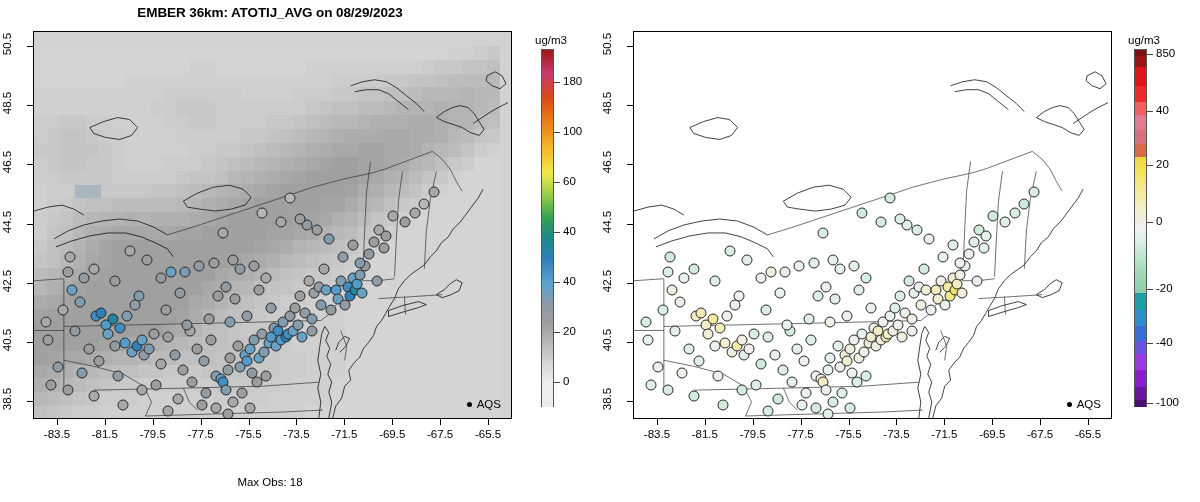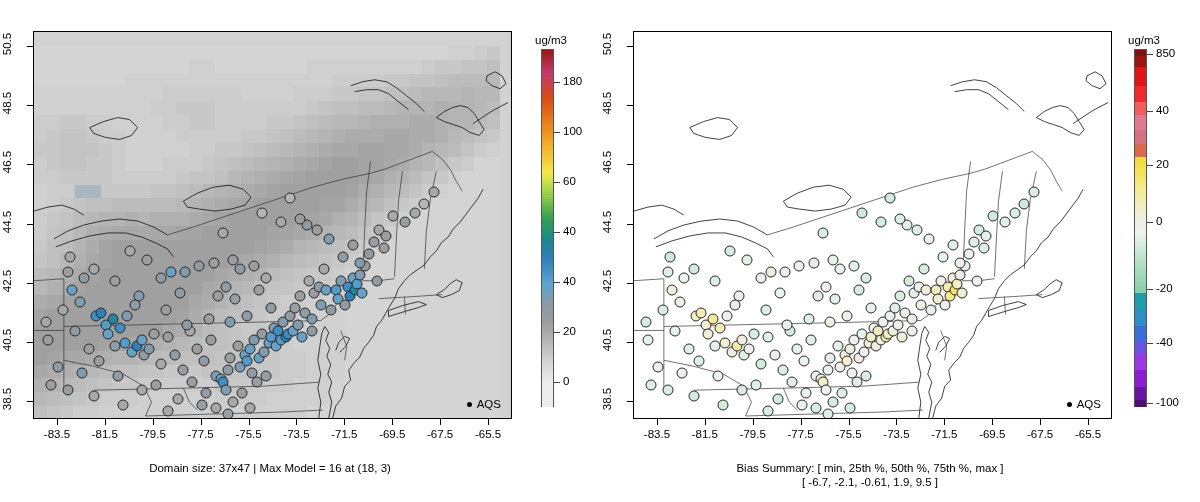--- a/index.html
+++ b/index.html
@@ -56,20 +56,21 @@
   .cap1{top:461px;}
   .cap2{top:475px;}
 </style>
 </head>
 <body>
 
 <div class="figure">
 
   <div class="panel panel-left">
 
+    <div class="panel-title">EMBER 36km: ATOTIJ_AVG on 08/29/2023</div>
 
     <div class="plotbox shaded" id="mapModel">
       <div class="raster" id="rasterModel">
           <div class="cell" style="left:0.00px;top:0.00px;width:13.65px;height:14.56px;background:rgb(210,210,210)"></div>
           <div class="cell" style="left:12.95px;top:0.00px;width:13.65px;height:14.56px;background:rgb(210,210,210)"></div>
           <div class="cell" style="left:25.89px;top:0.00px;width:13.65px;height:14.56px;background:rgb(210,210,210)"></div>
           <div class="cell" style="left:38.84px;top:0.00px;width:13.65px;height:14.56px;background:rgb(210,210,210)"></div>
           <div class="cell" style="left:51.78px;top:0.00px;width:13.65px;height:14.56px;background:rgb(210,210,210)"></div>
           <div class="cell" style="left:64.73px;top:0.00px;width:13.65px;height:14.56px;background:rgb(210,210,210)"></div>
           <div class="cell" style="left:77.68px;top:0.00px;width:13.65px;height:14.56px;background:rgb(210,210,210)"></div>
@@ -1525,21 +1526,21 @@
         <div class="cbtick" style="left:554px;top:232.0px"></div>
         <div class="cblab" style="left:563px;top:225.0px">40</div>
         <div class="cbtick" style="left:554px;top:181.9px"></div>
         <div class="cblab" style="left:563px;top:174.9px">60</div>
         <div class="cbtick" style="left:554px;top:131.7px"></div>
         <div class="cblab" style="left:563px;top:124.7px">100</div>
         <div class="cbtick" style="left:554px;top:81.6px"></div>
         <div class="cblab" style="left:563px;top:74.6px">180</div>
       </div>
 
-    <div class="caption cap1">Domain size: 37x47 | Max Model = 16 at (18, 3)</div>
+    <div class="caption cap2">Max Obs: 18</div>
   </div>
 
   <div class="panel panel-right">
 
 
     <div class="plotbox" id="mapBias">
       <svg class="mapsvg" id="svgBias" viewBox="0 0 479 388" preserveAspectRatio="none">
           <path d="M 300 388 L 303 376 L 309 368 L 312 356 L 318 350 L 316 340 L 322 332 L 327 327 L 331 318 L 336 312 L 341 305 L 344 296 L 349 290 L 353 283 L 357 276 L 362 268 L 366 258 L 372 250 L 378 244 L 385 239 L 392 234" fill="none" stroke="#111" stroke-width="0.8"></path>
           <path d="M 296 388 L 299 372 L 296 362 L 299 352 L 295 344 L 298 334 L 294 326 L 297 318 L 293 310 L 296 302 L 292 296 L 289 303 L 287 316 L 285 330 L 288 344 L 285 358 L 288 372 L 286 388" fill="none" stroke="#111" stroke-width="0.8"></path>
           <path d="M 307 322 L 313 316 L 317 308 L 312 306 L 306 312 L 303 320" fill="none" stroke="#111" stroke-width="0.8"></path>
@@ -1960,16 +1961,14 @@
         <div class="cbtick" style="left:547px;top:221.7px"></div>
         <div class="cblab" style="left:556px;top:214.7px">0</div>
         <div class="cbtick" style="left:547px;top:164.7px"></div>
         <div class="cblab" style="left:556px;top:157.7px">20</div>
         <div class="cbtick" style="left:547px;top:111.3px"></div>
         <div class="cblab" style="left:556px;top:104.3px">40</div>
         <div class="cbtick" style="left:547px;top:54.3px"></div>
         <div class="cblab" style="left:556px;top:47.3px">850</div>
       </div>
 
-    <div class="caption cap1">Bias Summary: [ min, 25th %, 50th %, 75th %, max ]</div>
-    <div class="caption cap2">[ -6.7,   -2.1,   -0.61,   1.9,   9.5 ]</div>
   </div>
 </div>
 
 </body></html>

